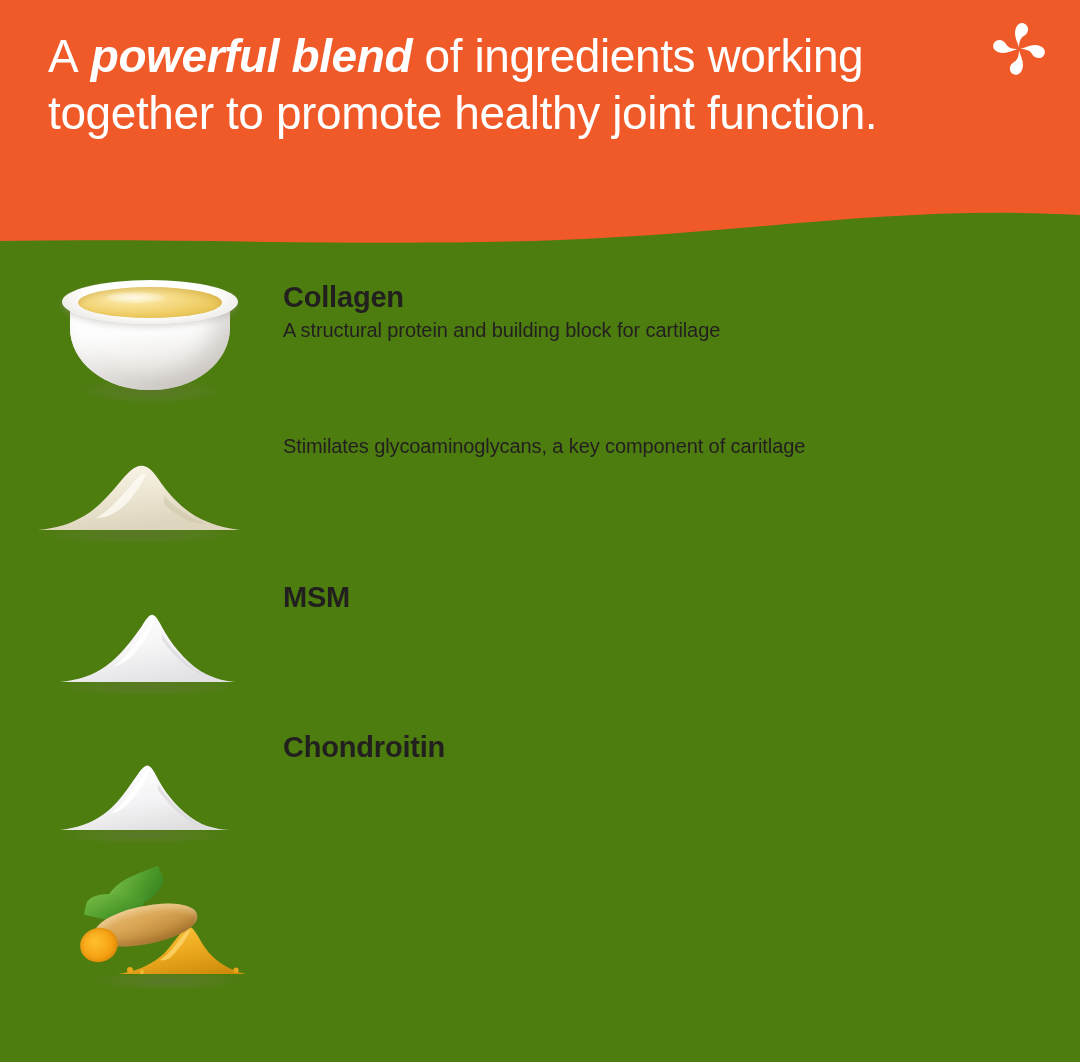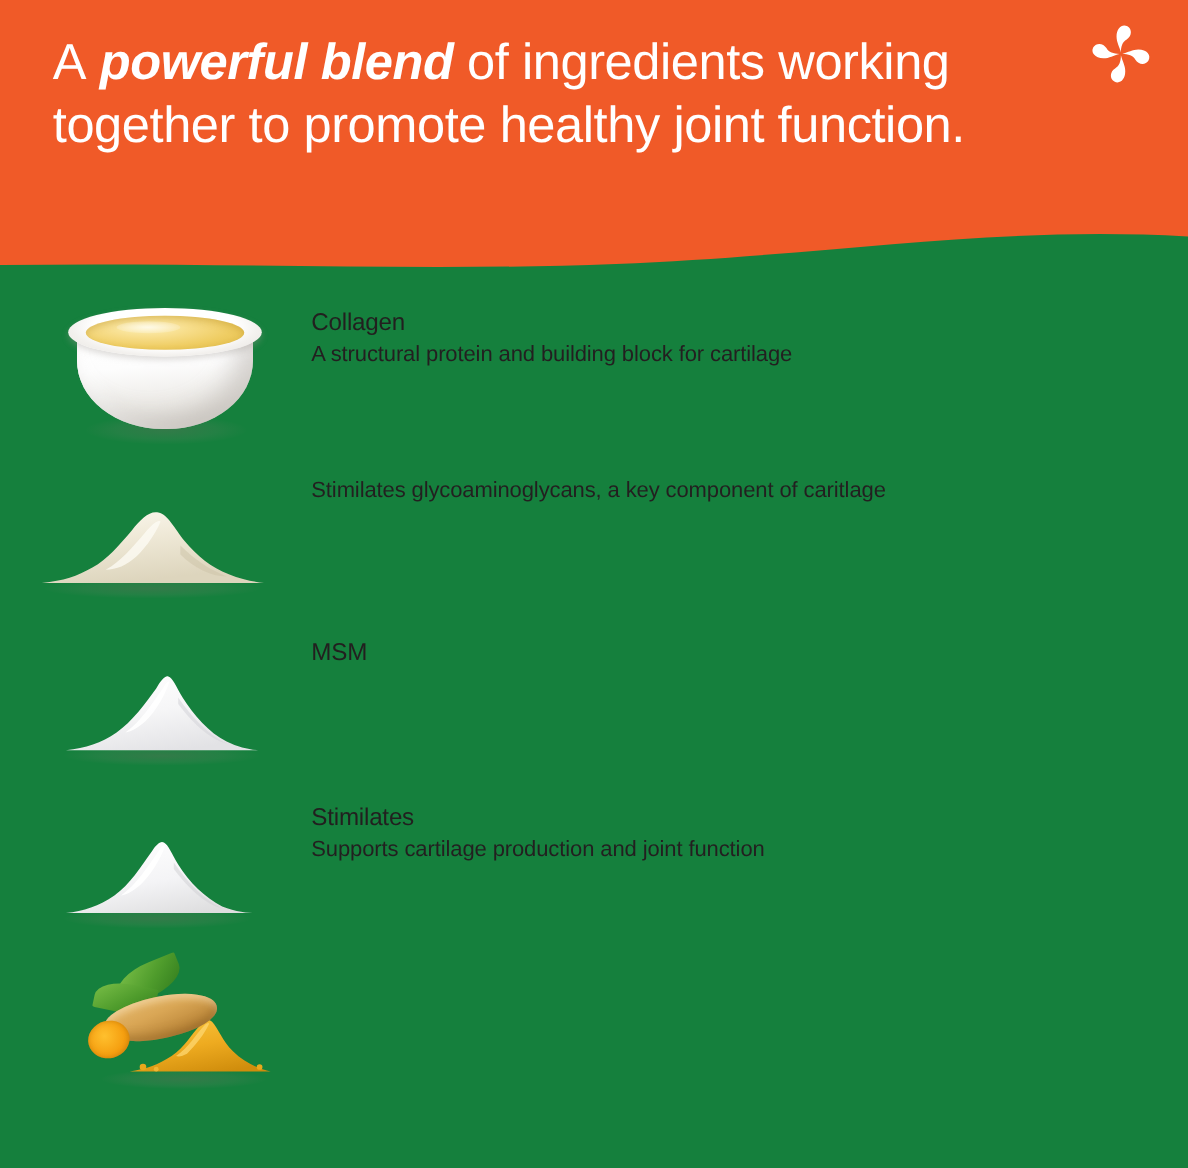--- a/index.html
+++ b/index.html
@@ -9,21 +9,21 @@
     width: 1080px; height: 1062px;
     background: #ffffff;
     font-family: "Liberation Sans", sans-serif;
     overflow: hidden;
   }
 
   #page {
     position: relative;
     width: 1080px;
     height: 1062px;
-    background: #15803d;
+    background: #4d7c0f;
   }
 
   
   #header {
     position: absolute;
     left: 0; top: 0;
     width: 1080px;
     height: 250px;
     overflow: hidden;
   }
@@ -90,22 +90,22 @@
     flex: 0 0 283px;
     width: 283px;
     height: 150px;
   }
   .row-text {
     flex: 1 1 auto;
     padding-top: 18px;
   }
   .ing-name {
     margin: 0;
-    font-size: 22px;
-    font-weight: 400;
+    font-size: 29px;
+    font-weight: 700;
     color: #221f1f;
     line-height: 1.18;
     letter-spacing: -0.2px;
   }
   .ing-desc {
     margin: 3px 0 0 0;
     font-size: 20px;
     font-weight: 400;
     color: #231f20;
     line-height: 1.33;
@@ -325,22 +325,21 @@
               <path d="M2,70 C18,68 32,64 46,54 C60,44 70,28 80,14 C84,8 88,4 91,6
                        C95,8 98,16 104,26 C114,42 128,56 144,64 C156,69 168,70 174,70 Z" fill="url(#gwhite2)"></path>
               <path d="M52,54 C66,44 76,28 86,14 C89,9 91,7 92,9 C88,21 80,34 70,44
                        C63,50 58,53 52,54 Z" fill="#ffffff" opacity="0.92"></path>
               <path d="M100,24 C112,42 128,58 144,66 C128,62 112,46 100,30 Z" fill="#d2d2d6" opacity="0.55"></path>
             </svg>
           </div>
         </div>
       </div>
       <div class="row-text">
-        <p class="ing-name">Stimilates</p>
-        <p class="ing-desc">Supports cartilage production and joint function</p>
+        <p class="ing-name">Chondroitin</p>
       </div>
     </div>
 
     <div class="row">
       <div class="row-media">
         <div class="art turm-wrap">
           <div class="shadow-ell turm-shadow"></div>
           <div class="turm-powder">
             <svg viewBox="0 0 132 56" preserveAspectRatio="none" aria-hidden="true">
               <defs>

